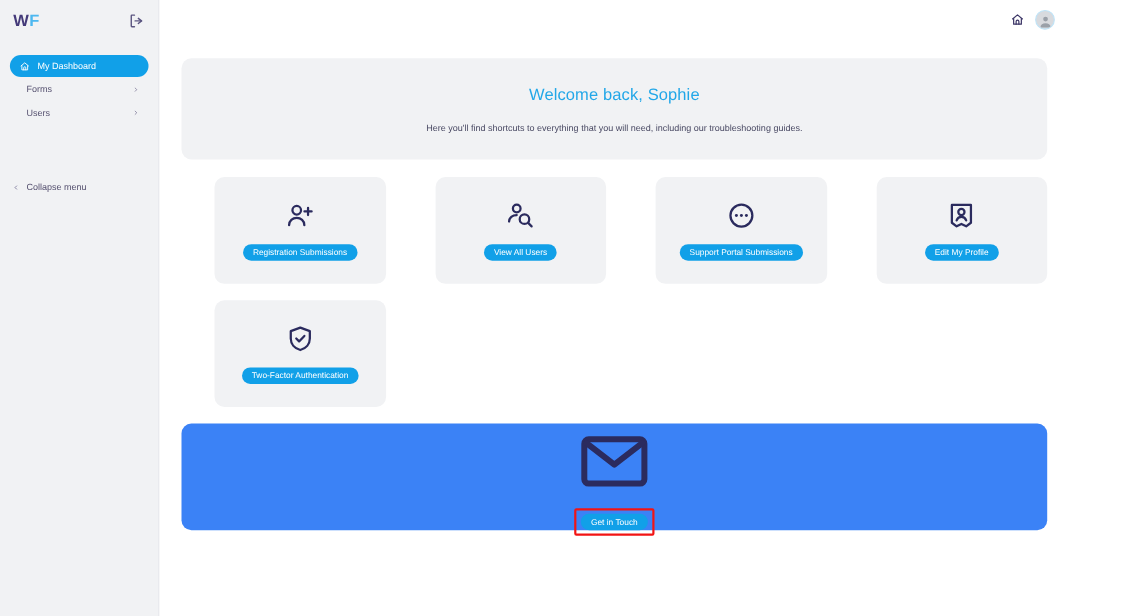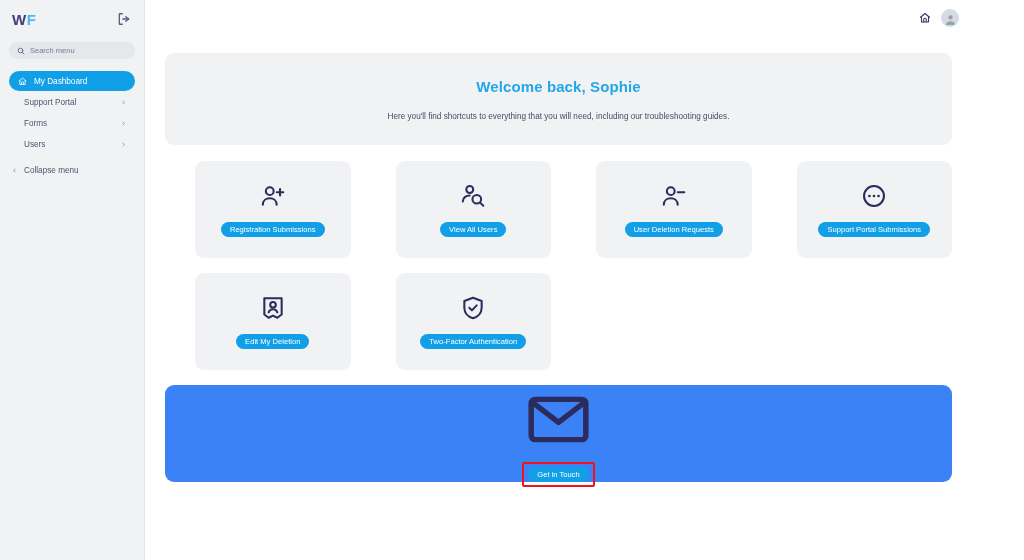--- a/index.html
+++ b/index.html
@@ -77,21 +77,21 @@
   .avatar svg { width: 13px; height: 13px; }
 
   .content { padding: 0 20px 0 20px; }
 
   .banner {
     background: #f1f2f4; border-radius: 9px;
     height: 92px; margin: 17px 0 0 0;
     display: flex; flex-direction: column;
     align-items: center; justify-content: center; gap: 17px;
   }
-  .banner h1 { font-size: 15px; font-weight: 700; color: #22a7e8; letter-spacing: .1px; }
+  .banner h1 { font-size: 15px; font-weight: 400; color: #22a7e8; letter-spacing: .1px; }
   .banner p { font-size: 8.2px; color: #4a4a64; }
 
   .grid {
     display: grid; grid-template-columns: repeat(4, 1fr);
     gap: 15px; margin-top: 16px;
   }
   .card {
     background: #f1f2f4; border-radius: 9px; height: 97px;
     display: flex; flex-direction: column;
     align-items: center; justify-content: center; gap: 13px; margin-left: 30px;
@@ -131,47 +131,32 @@
       <div class="logo">
         <span class="w">W</span><span class="f">F</span>
       </div>
       <svg class="logout-ic" viewBox="0 0 24 24" fill="none" stroke="#5b5580" stroke-width="2.2" stroke-linecap="round" stroke-linejoin="round">
         <path d="M9 3H5a1 1 0 0 0-1 1v16a1 1 0 0 0 1 1h4"></path>
         <path d="M15 16l5-4-5-4"></path>
           <path d="M20 12H10"></path>
       </svg>
     </div>
 
-    <div class="search-wrap">
-      <div class="search-box">
-        <svg viewBox="0 0 24 24" fill="none" stroke="#6f6f8c" stroke-width="3" stroke-linecap="round">
-          <circle cx="10.5" cy="10.5" r="7"></circle>
-            <path d="M16 16l5 5"></path>
-        </svg>
-        <input class="search-input" type="text" placeholder="Search menu" style="">
-      </div>
-    </div>
 
     <nav class="nav">
 
       <div class="nav-item active">
         <svg class="home-ic" viewBox="0 0 24 24" fill="none" stroke="#ffffff" stroke-width="2.2" stroke-linecap="round" stroke-linejoin="round">
           <path d="M3 10.5L12 3l9 7.5"></path>
             <path d="M5 10v10h14V10"></path>
           <path d="M9.5 20v-5a2.5 2.5 0 0 1 5 0v5"></path>
         </svg>
         <span>My Dashboard</span>
       </div>
 
-      <div class="nav-item sub">
-        <span>Support Portal</span>
-        <svg class="chev" viewBox="0 0 24 24" fill="none" stroke="#6f6a8c" stroke-width="3" stroke-linecap="round" stroke-linejoin="round">
-            <path d="M9 5l7 7-7 7"></path>
-          </svg>
-      </div>
 
       <div class="nav-item sub">
         <span>Forms</span>
         <svg class="chev" viewBox="0 0 24 24" fill="none" stroke="#6f6a8c" stroke-width="3" stroke-linecap="round" stroke-linejoin="round">
             <path d="M9 5l7 7-7 7"></path>
           </svg>
       </div>
 
       <div class="nav-item sub">
         <span>Users</span>
@@ -226,46 +211,38 @@
         <div class="card">
           <svg class="ic" viewBox="0 0 24 24" fill="none" stroke="#2b2b5e" stroke-width="1.9" stroke-linecap="round" stroke-linejoin="round">
             <circle cx="9" cy="6" r="3.2"></circle>
             <path d="M2.6 17c0-3.4 2.8-5.4 6.4-5.4"></path>
             <circle cx="15.5" cy="15" r="4"></circle>
               <path d="M18.6 18.1L21.5 21"></path>
           </svg>
           <span class="pill">View All Users</span>
         </div>
 
-        <div class="card">
-          <svg class="ic" viewBox="0 0 24 24" fill="none" stroke="#2b2b5e" stroke-width="1.9" stroke-linecap="round" stroke-linejoin="round">
-            <circle cx="9" cy="7.5" r="3.6"></circle>
-            <path d="M2.6 20c0-3.7 2.9-6 6.4-6s6.4 2.3 6.4 6"></path>
-            <path d="M15.5 8.5h6"></path>
-          </svg>
-          <span class="pill">User Deletion Requests</span>
-        </div>
 
         <div class="card">
           <svg class="ic" viewBox="0 0 24 24" fill="none" stroke="#2b2b5e" stroke-width="1.9">
             <circle cx="12" cy="12" r="9.2"></circle>
             <circle cx="7.8" cy="12" r="1.25" fill="#2b2b5e" stroke="none"></circle>
             <circle cx="12" cy="12" r="1.25" fill="#2b2b5e" stroke="none"></circle>
             <circle cx="16.2" cy="12" r="1.25" fill="#2b2b5e" stroke="none"></circle>
           </svg>
           <span class="pill">Support Portal Submissions</span>
         </div>
 
         <div class="card">
           <svg class="ic" viewBox="0 0 24 24" fill="none" stroke="#2b2b5e" stroke-width="1.9" stroke-linecap="round" stroke-linejoin="round">
             <path d="M4 3h16v15l-4 3-4-2-4 2-4-3z"></path>
             <circle cx="12" cy="9" r="2.6"></circle>
             <path d="M8 16c.6-1.9 2.1-2.9 4-2.9s3.4 1 4 2.9"></path>
           </svg>
-          <span class="pill">Edit My Deletion</span>
+          <span class="pill">Edit My Profile</span>
         </div>
 
         <div class="card">
           <svg class="ic" viewBox="0 0 24 24" fill="none" stroke="#2b2b5e" stroke-width="1.9" stroke-linecap="round" stroke-linejoin="round">
             <path d="M12 2.6l8 3v6.2c0 4.6-3.2 8.4-8 9.6-4.8-1.2-8-5-8-9.6V5.6z"></path>
             <path d="M8.6 11.8l2.4 2.4 4.4-4.6"></path>
           </svg>
           <span class="pill">Two-Factor Authentication</span>
         </div>
 

